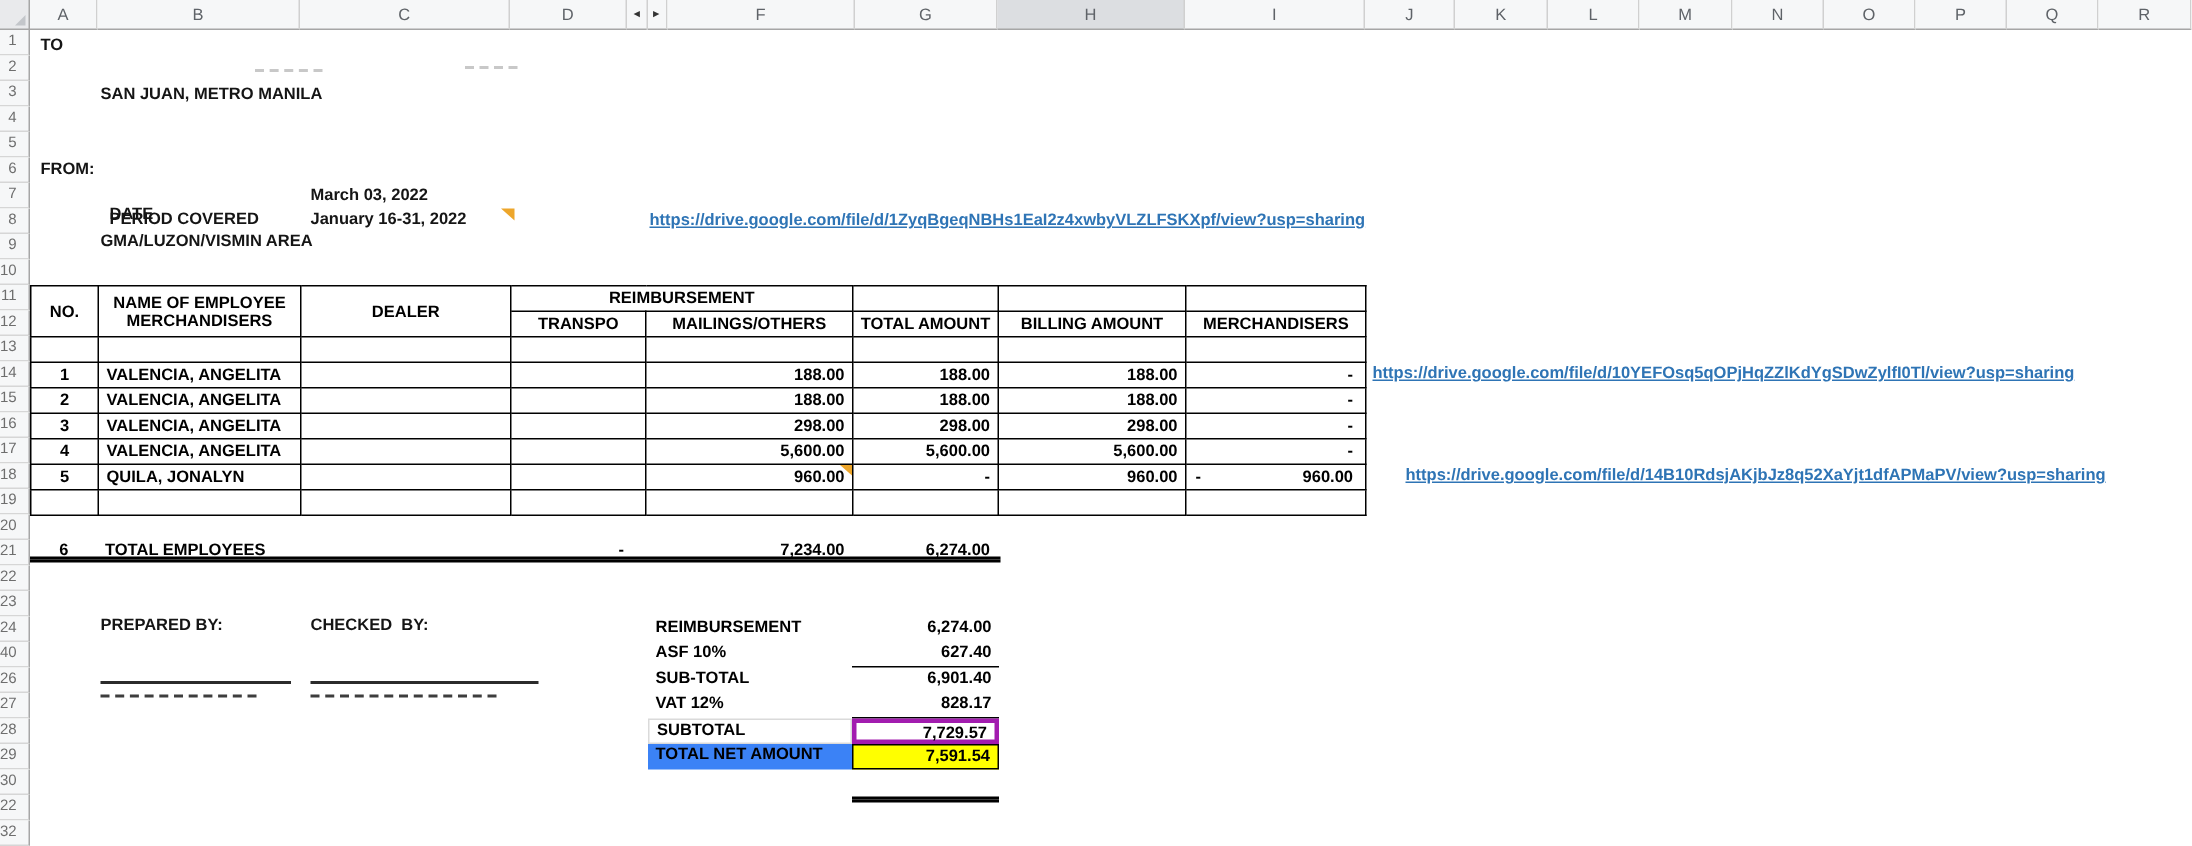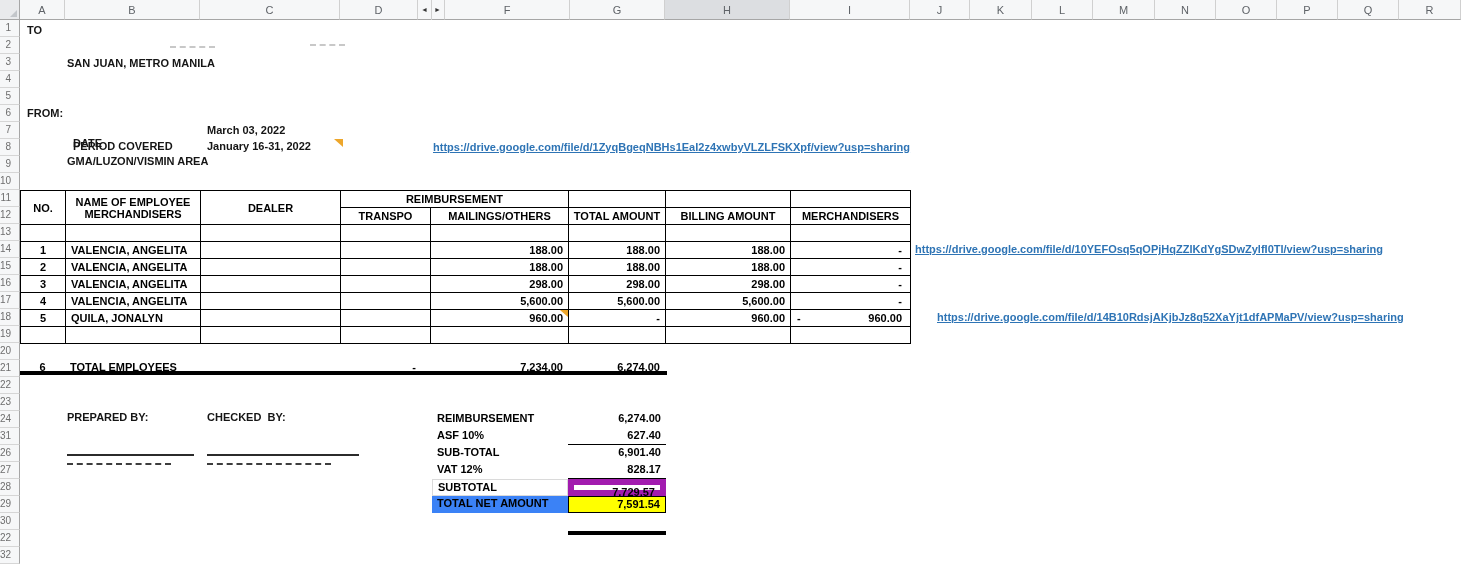--- a/index.html
+++ b/index.html
@@ -61,21 +61,21 @@
   table.total-tbl { position:absolute; left:20px; top:358px; width:890px; border-collapse:collapse; table-layout:fixed; }
   table.total-tbl td { font-size:11px; font-weight:bold; color:#000; padding:0 5px; height:17px; white-space:nowrap; }
   .dbl-rule { position:absolute; border-top:2px solid #000; border-bottom:2px solid #000; height:4px; }
 
   
   .summary { position:absolute; left:432px; top:411px; width:234px; }
   .sum-row { display:flex; height:17px; }
   .sum-label { width:136px; font-size:11px; font-weight:bold; color:#000; padding:1px 0 0 5px; white-space:nowrap; }
   .sum-value { width:98px; font-size:11px; font-weight:bold; color:#000; text-align:right; padding:1px 5px 0 0; }
   .sum-row.u-val .sum-value { border-bottom:1.5px solid #000; }
-  .sum-row.boxed .sum-value { border:6px solid #a21caf; }
+  .sum-row.boxed .sum-value { border:3px solid #a21caf; }
   .sum-row.boxed .sum-label { border:1px solid #dadada; }
   .sum-row.lt-label .sum-label { border:1px solid #e4e4e4; }
   .sum-row.hi .sum-label { background:#3b82f6; }
   .sum-row.hi .sum-value { background:#ffff00; border:1px solid #000; }
 </style>
 </head>
 <body>
 
 <div class="col-headers">
   <div class="col-h corner-box" style="width:20px"></div>
@@ -122,21 +122,21 @@
     <div class="row-h">15</div>
     <div class="row-h">16</div>
     <div class="row-h">17</div>
     <div class="row-h">18</div>
     <div class="row-h">19</div>
     <div class="row-h">20</div>
     <div class="row-h">21</div>
     <div class="row-h">22</div>
     <div class="row-h">23</div>
     <div class="row-h">24</div>
-    <div class="row-h">31</div>
+    <div class="row-h">40</div>
     <div class="row-h">26</div>
     <div class="row-h">27</div>
     <div class="row-h">28</div>
     <div class="row-h">29</div>
     <div class="row-h">30</div>
     <div class="row-h">22</div>
     <div class="row-h">32</div>
   </div>
 
 <div class="cell-text" style="left:27px; top:24px">TO</div>

